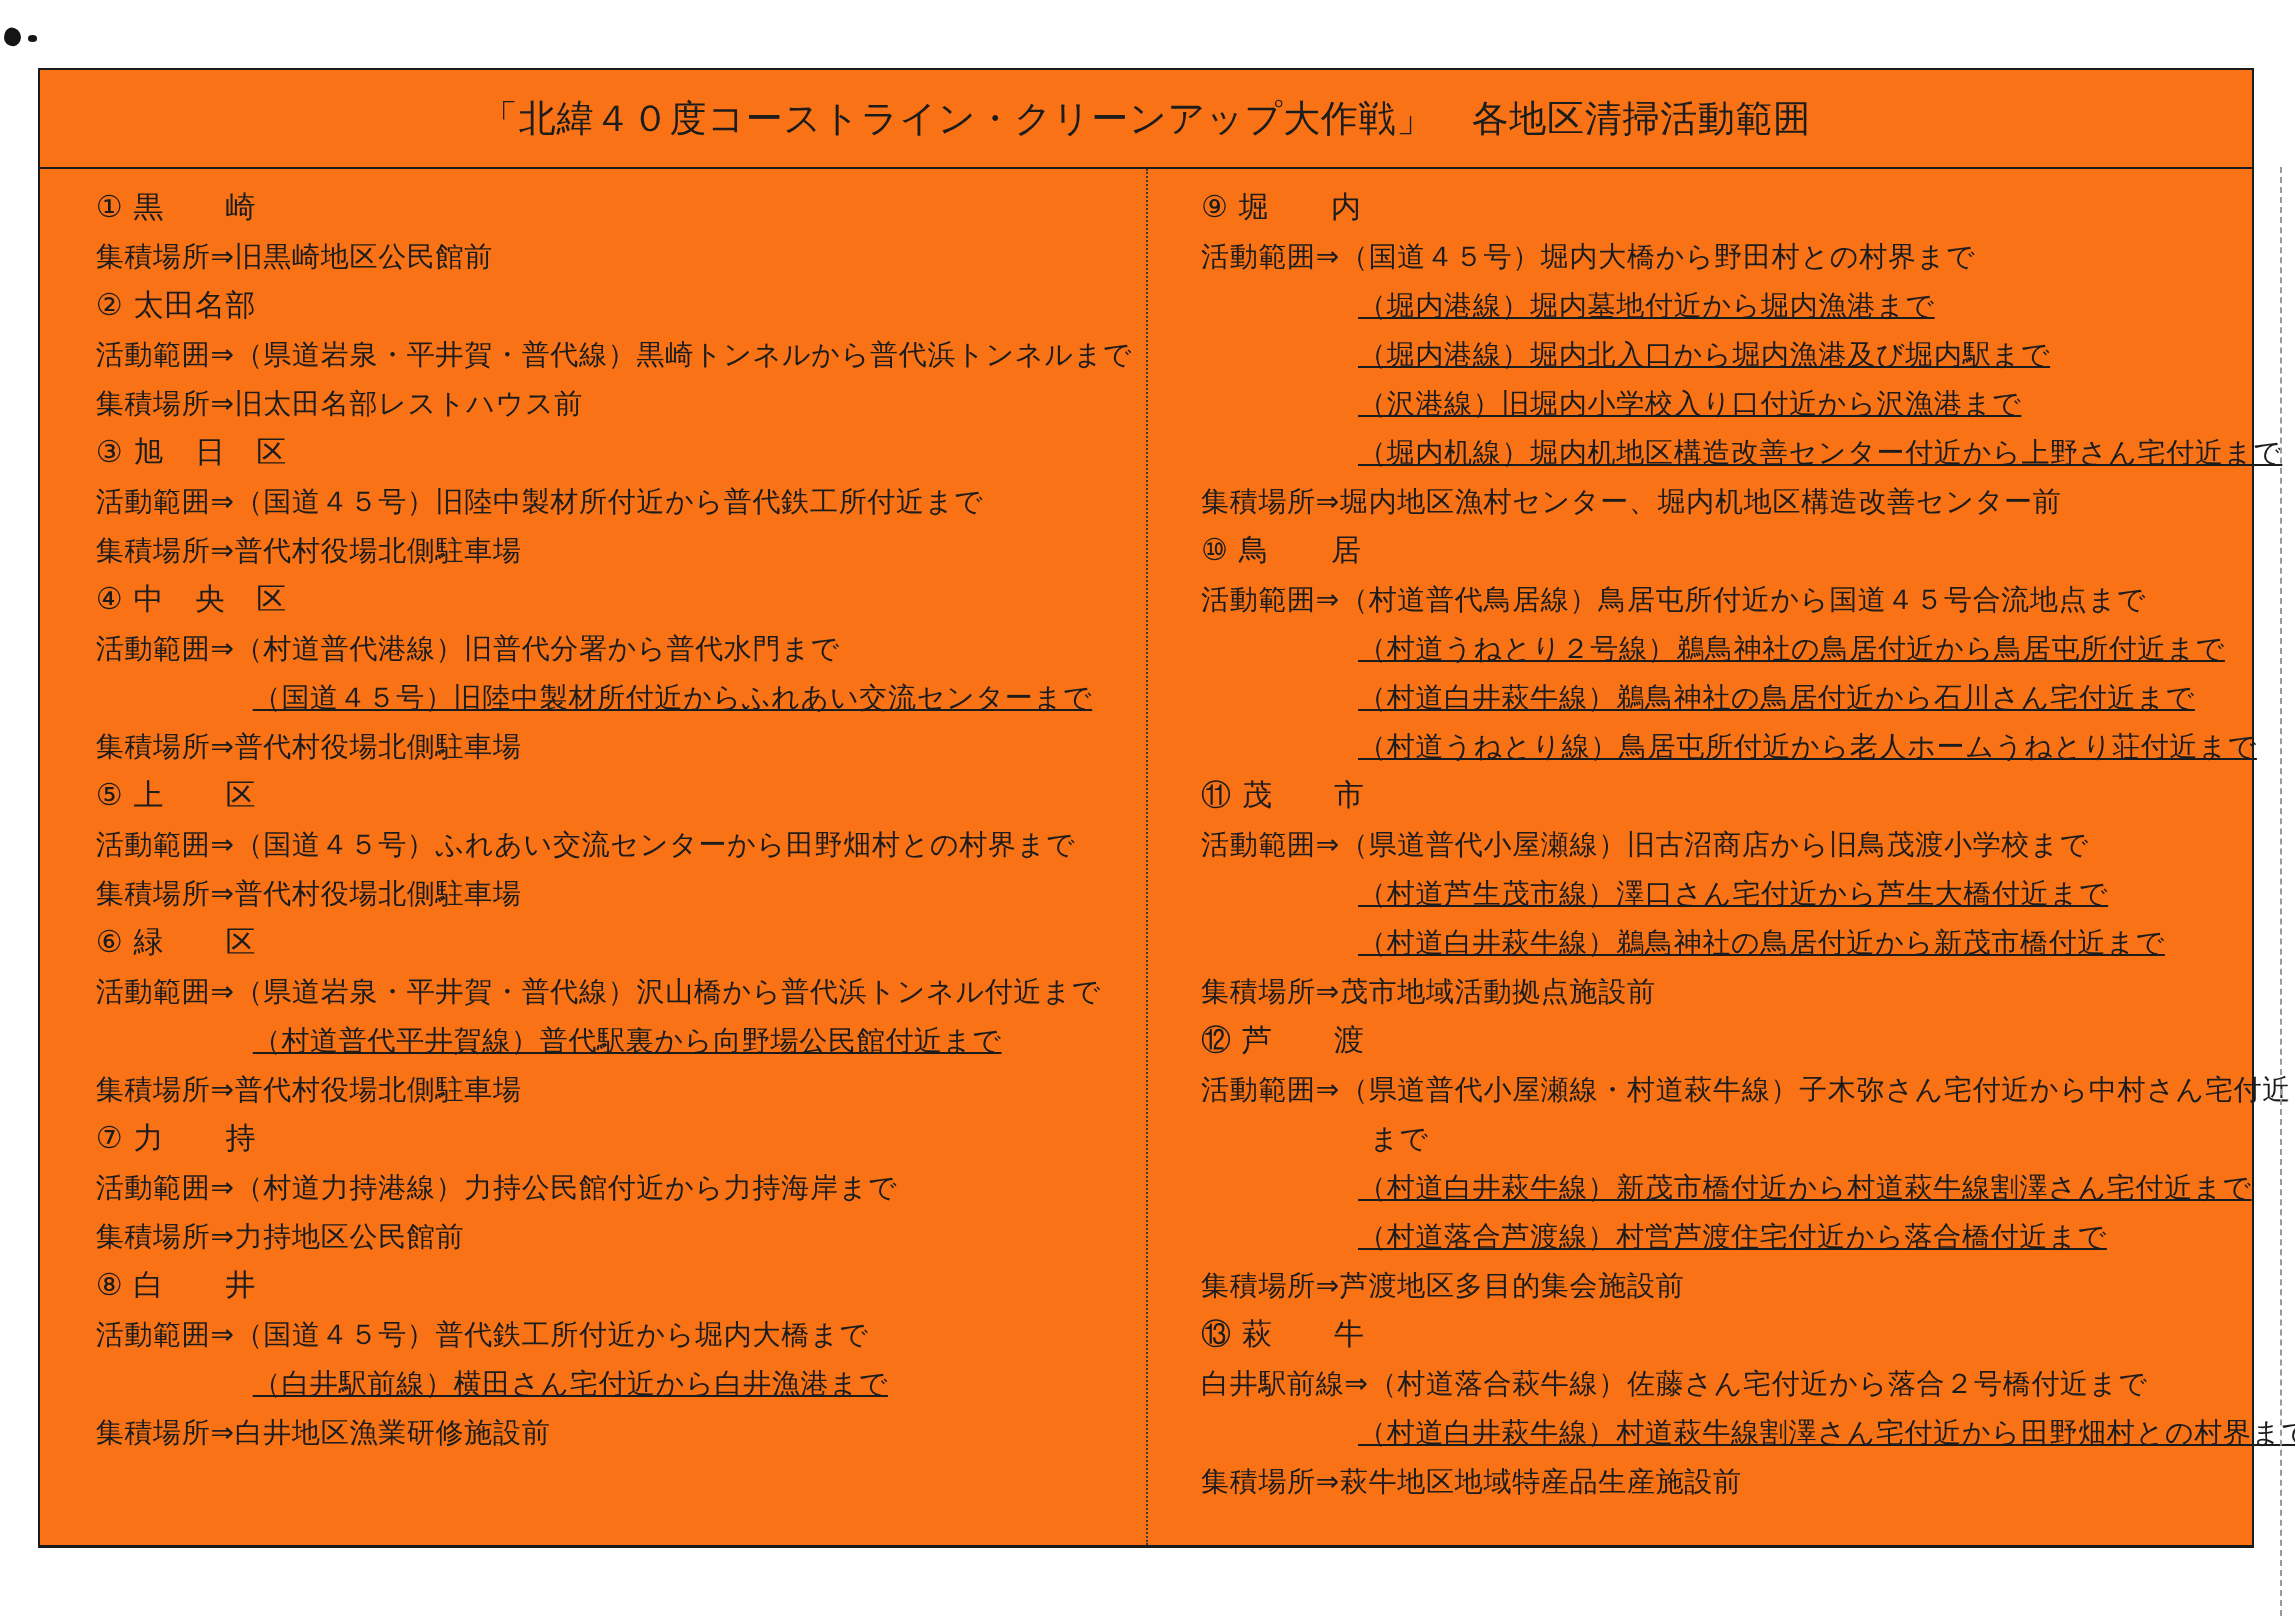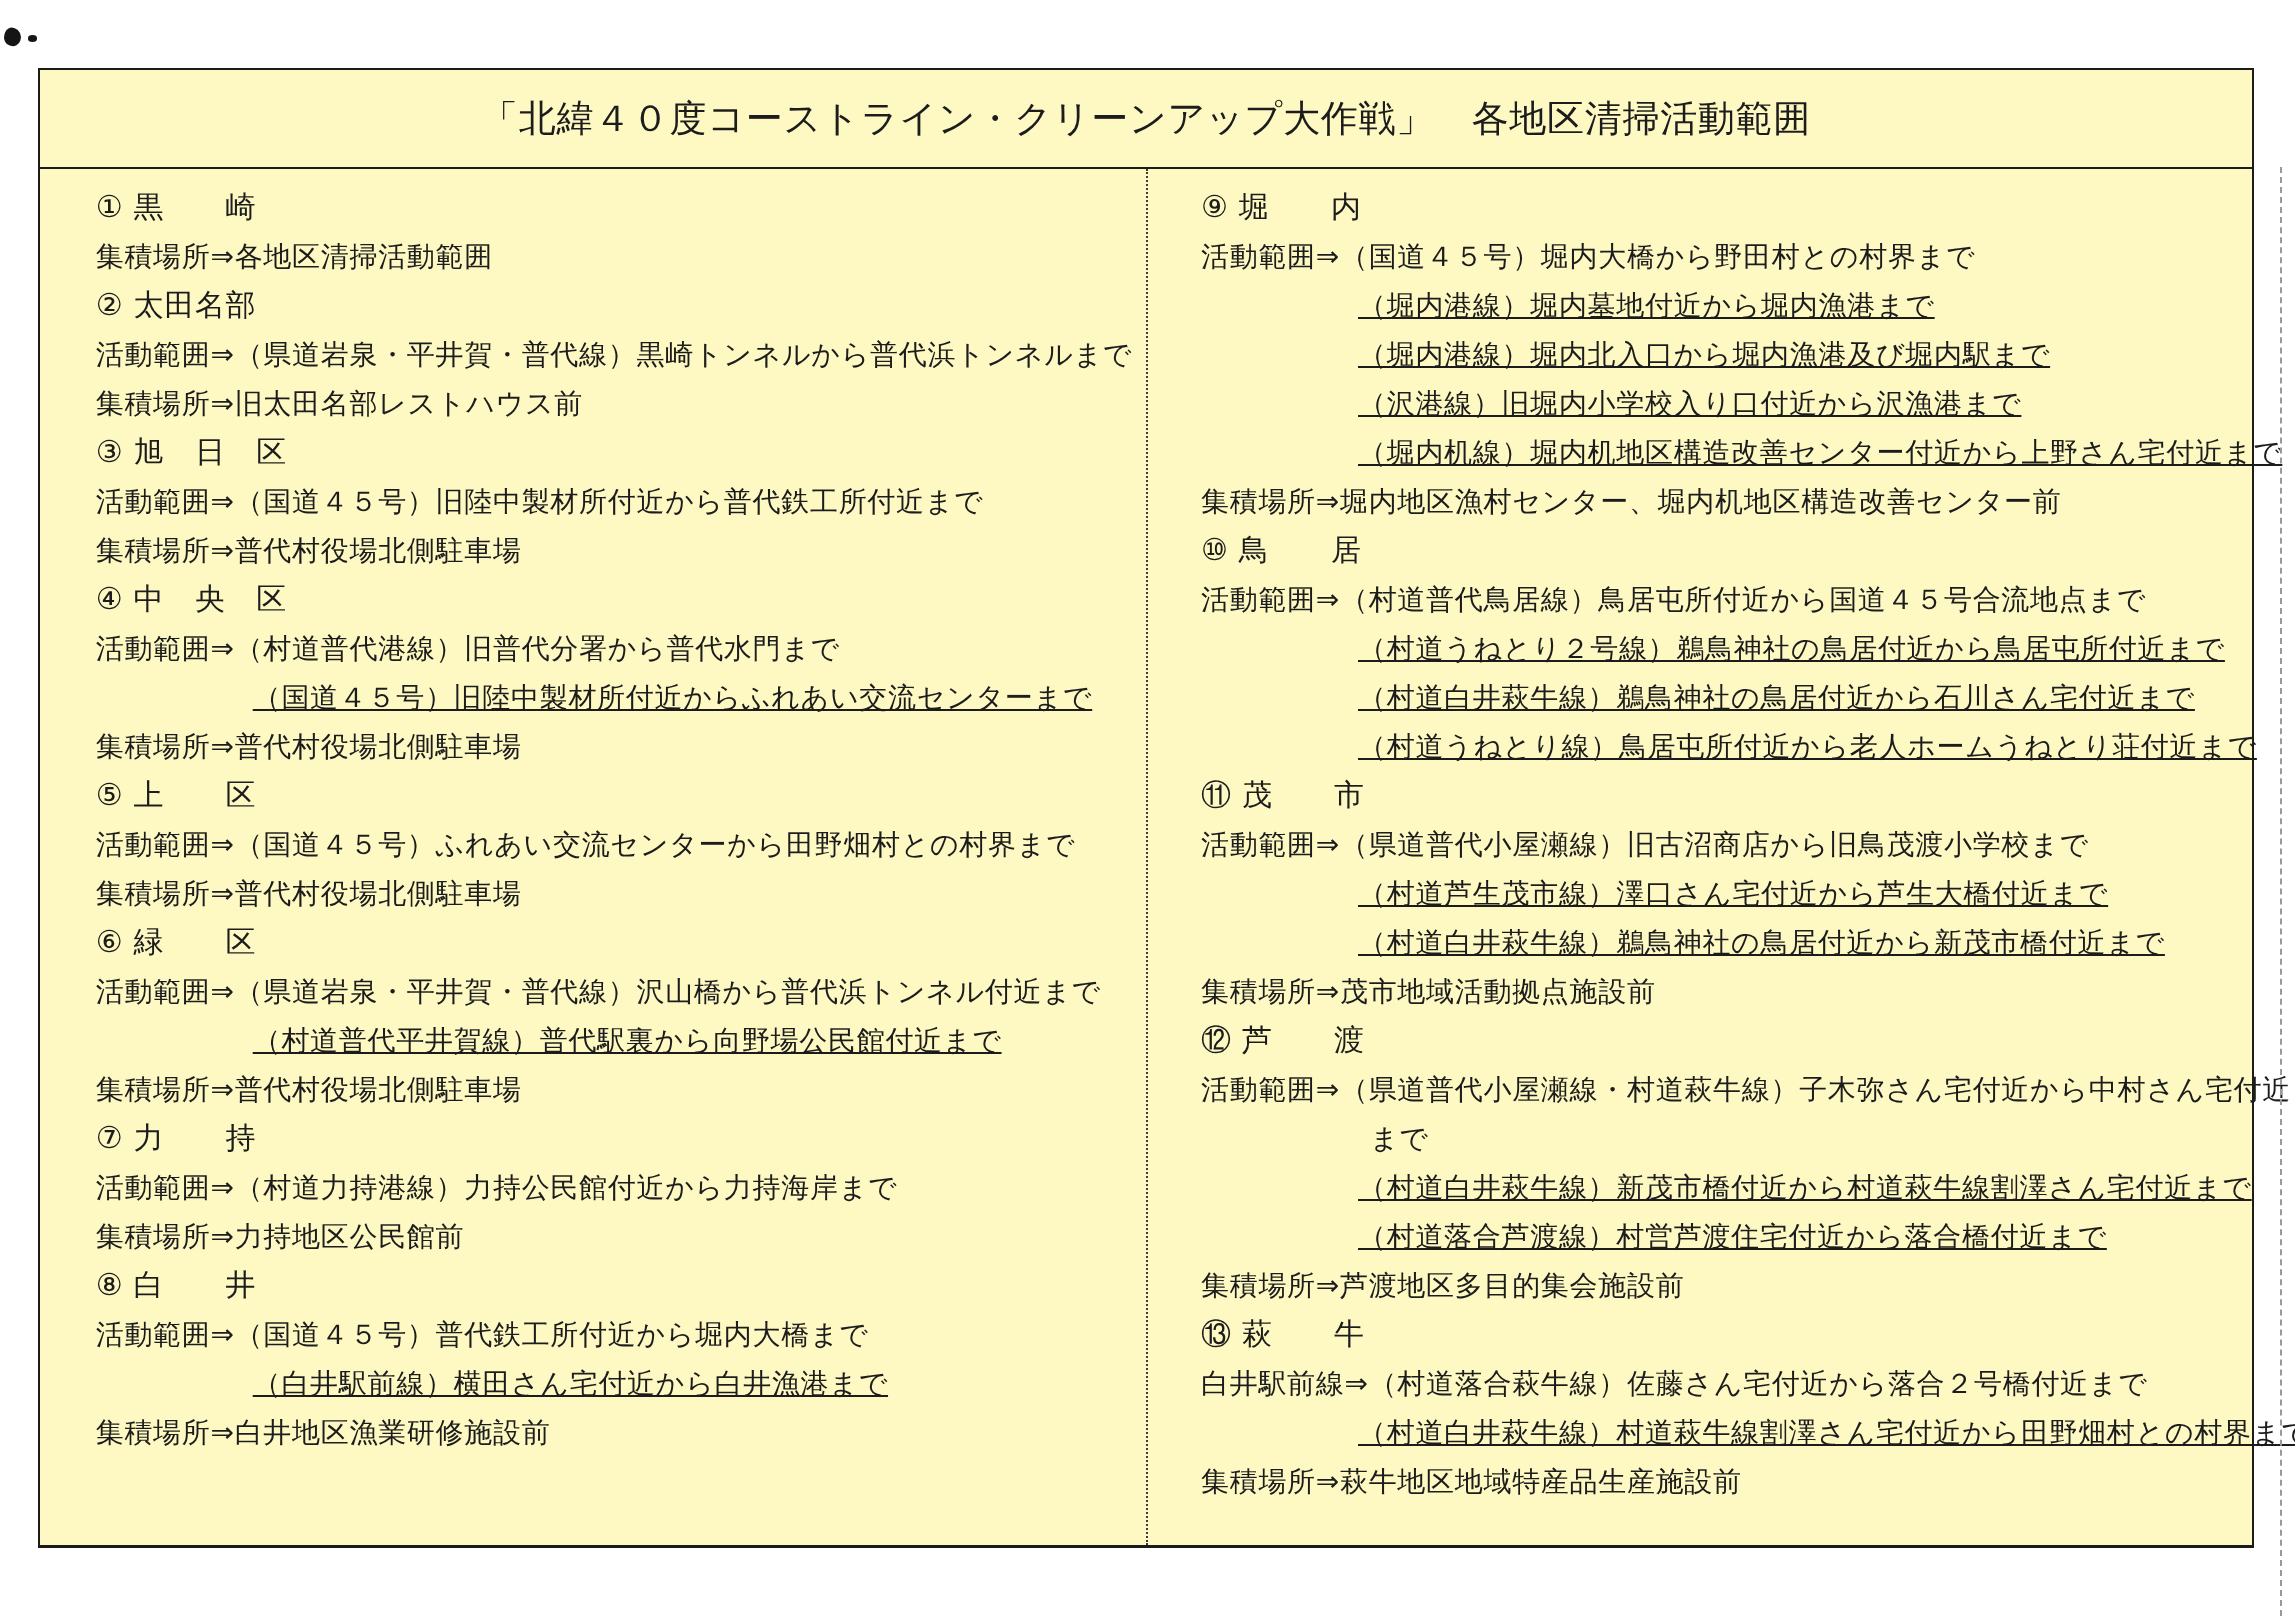--- a/index.html
+++ b/index.html
@@ -19,21 +19,21 @@
     position: absolute;
     left: 38px;
     top: 68px;
     width: 2216px;
     height: 1480px;
     box-sizing: border-box;
     border-top: 2.6px solid #1b1b1b;
     border-left: 2px solid #1b1b1b;
     border-right: 2.6px solid #1b1b1b;
     border-bottom: 3.9px solid #1b1b1b;
-    background: #fef9c3;
+    background: #f97316;
   }
   .title-row {
     height: 97px;
     border-bottom: 2.6px solid #1b1b1b;
     display: flex;
     align-items: center;
     justify-content: center;
     font-size: 37px;
     letter-spacing: 0.7px;
     white-space: nowrap;
@@ -101,21 +101,21 @@
 <body>
 
 <div class="scan-mark m1"></div>
 <div class="scan-mark m2"></div>
 
 <div class="doc">
   <div class="title-row">「北緯４０度コーストライン・クリーンアップ大作戦」　各地区清掃活動範囲</div>
   <div class="cols">
     <div class="col col-left">
         <div class="line line-heading">① 黒　　崎</div>
-        <div class="line">集積場所⇒各地区清掃活動範囲</div>
+        <div class="line">集積場所⇒旧黒崎地区公民館前</div>
         <div class="line line-heading">② 太田名部</div>
         <div class="line">活動範囲⇒（県道岩泉・平井賀・普代線）黒崎トンネルから普代浜トンネルまで</div>
         <div class="line">集積場所⇒旧太田名部レストハウス前</div>
         <div class="line line-heading">③ 旭　日　区</div>
         <div class="line">活動範囲⇒（国道４５号）旧陸中製材所付近から普代鉄工所付近まで</div>
         <div class="line">集積場所⇒普代村役場北側駐車場</div>
         <div class="line line-heading">④ 中　央　区</div>
         <div class="line">活動範囲⇒（村道普代港線）旧普代分署から普代水門まで</div>
         <div class="line ind1">（国道４５号）旧陸中製材所付近からふれあい交流センターまで</div>
         <div class="line">集積場所⇒普代村役場北側駐車場</div>

